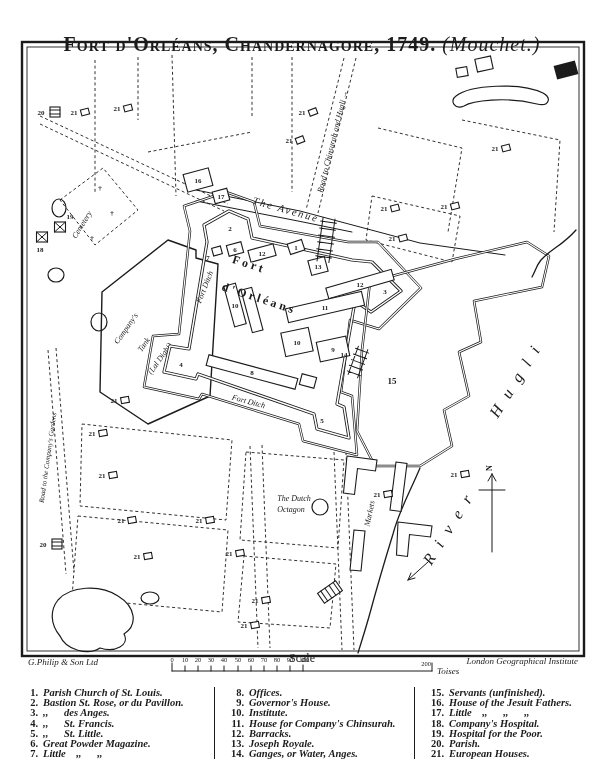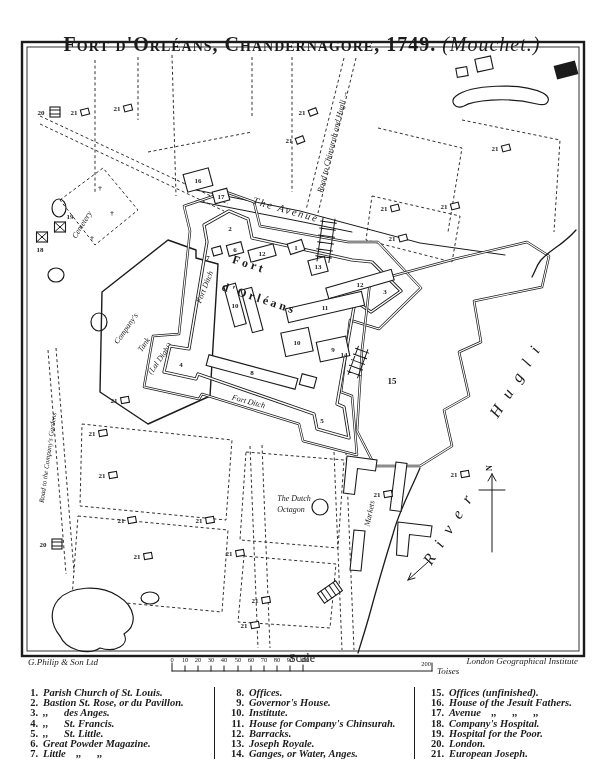--- a/index.html
+++ b/index.html
@@ -438,40 +438,40 @@
         <span class="llab">Joseph Royale.</span>
       </div>
     <div class="row">
         <span class="lnum">14</span>
         <span class="llab">Ganges, or Water, Anges.</span>
       </div>
   </div>
   <div class="col rule">
     <div class="row">
         <span class="lnum">15</span>
-        <span class="llab">Offices (unfinished).</span>
+        <span class="llab">Servants (unfinished).</span>
       </div>
     <div class="row">
         <span class="lnum">16</span>
         <span class="llab">House of the Jesuit Fathers.</span>
       </div>
     <div class="row">
         <span class="lnum">17</span>
-        <span class="llab">Avenue ,,  ,,  ,,</span>
+        <span class="llab">Little ,,  ,,  ,,</span>
       </div>
     <div class="row">
         <span class="lnum">18</span>
         <span class="llab">Company's Hospital.</span>
       </div>
     <div class="row">
         <span class="lnum">19</span>
         <span class="llab">Hospital for the Poor.</span>
       </div>
     <div class="row">
         <span class="lnum">20</span>
-        <span class="llab">London.</span>
+        <span class="llab">Parish.</span>
       </div>
     <div class="row">
         <span class="lnum">21</span>
-        <span class="llab">European Joseph.</span>
+        <span class="llab">European Houses.</span>
       </div>
   </div>
 </div>
 
 </body></html>

